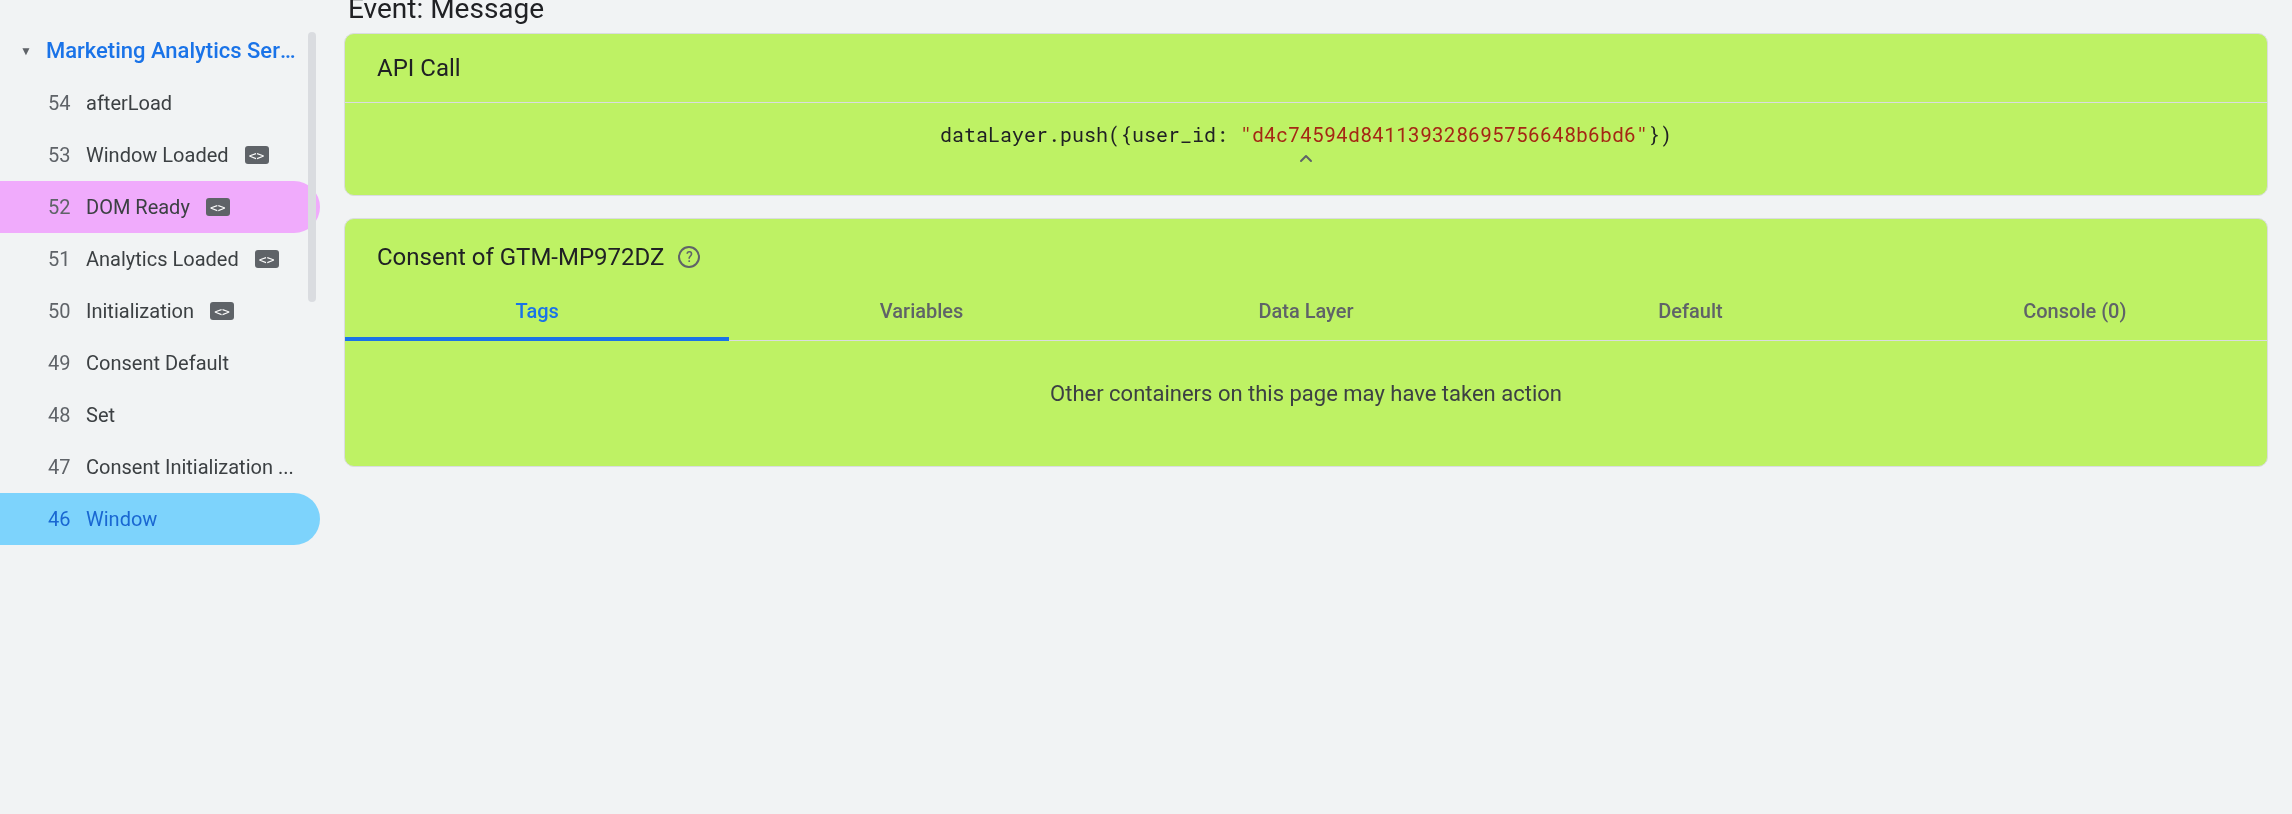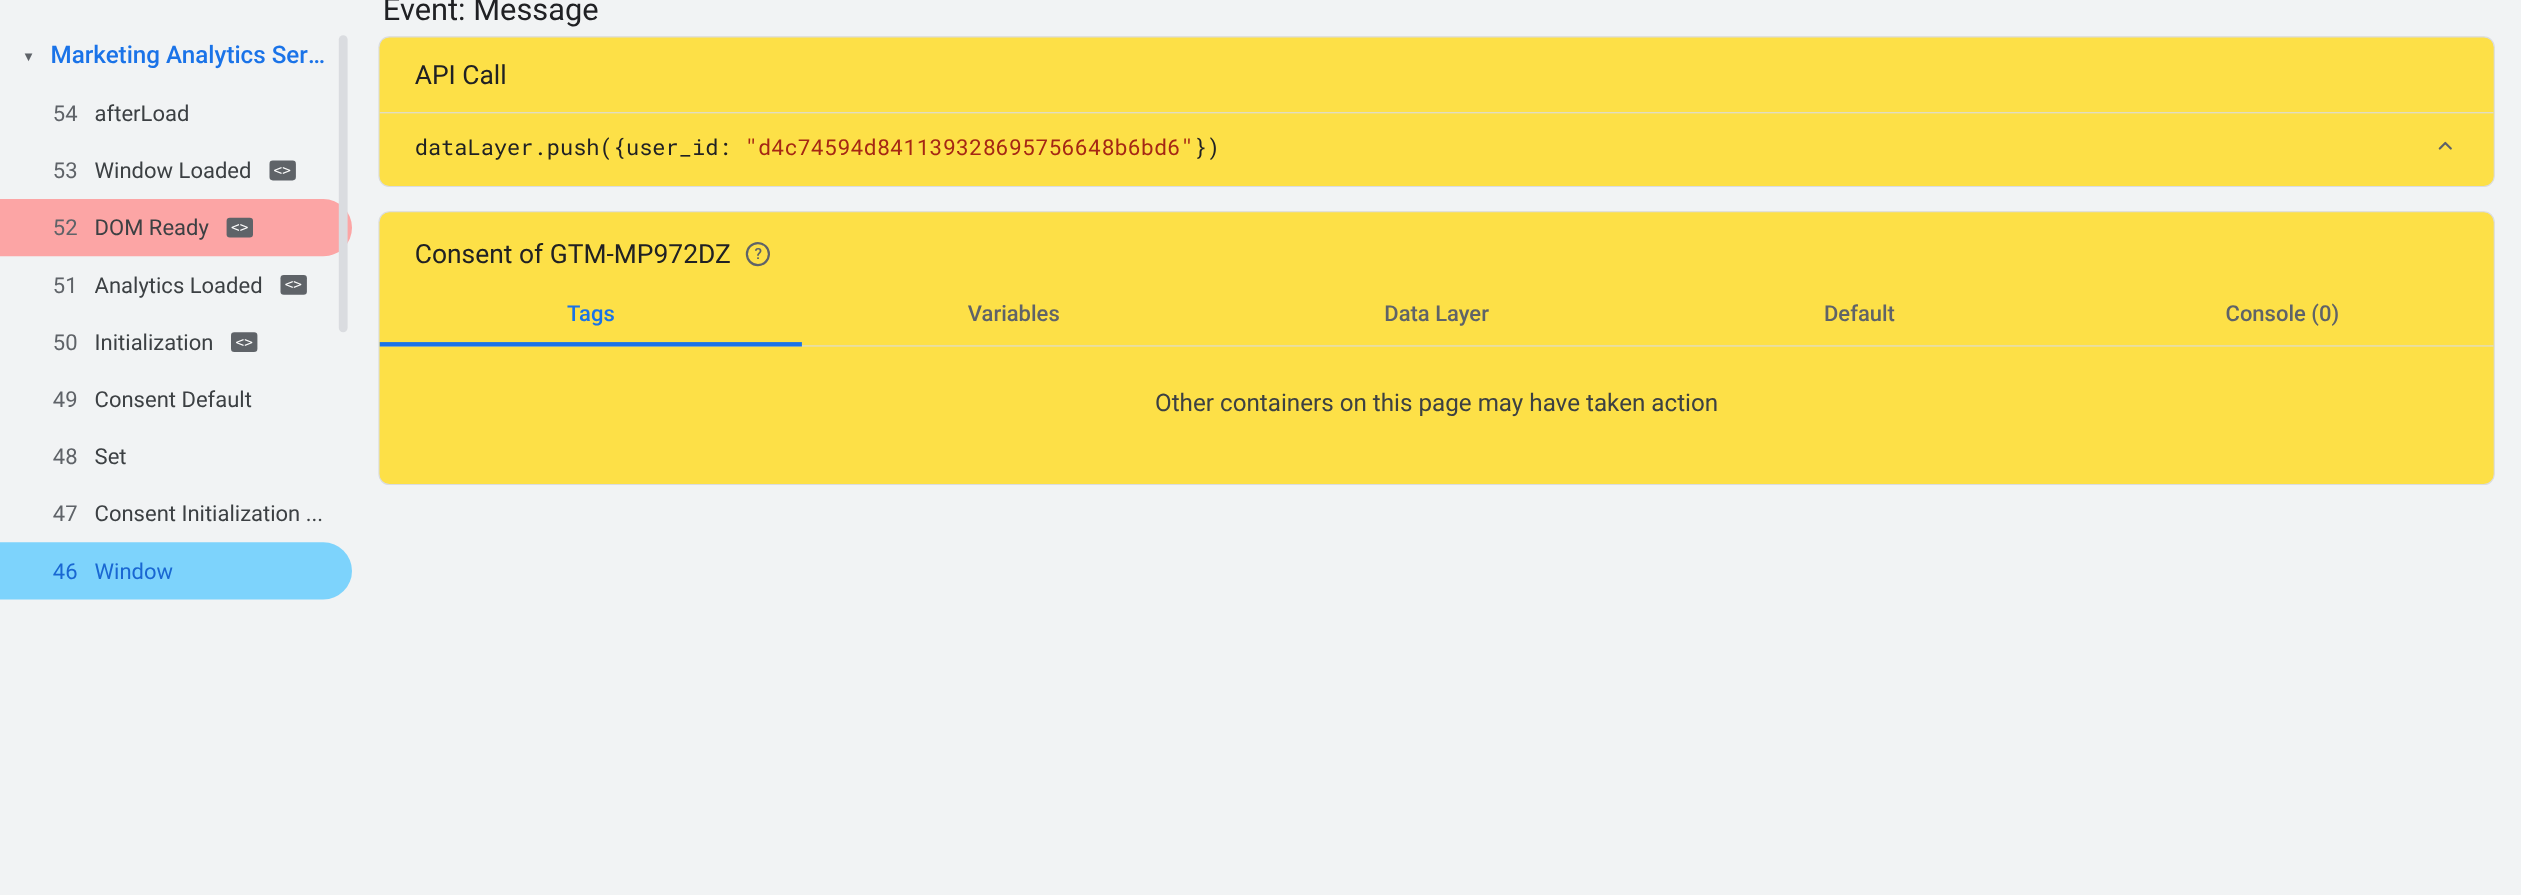--- a/index.html
+++ b/index.html
@@ -65,21 +65,21 @@
     .sidebar-item {
       display: flex;
       align-items: center;
       padding: 14px 12px 14px 48px;
       gap: 12px;
       border-radius: 0 28px 28px 0;
       cursor: pointer;
       font-size: 20px;
     }
     .sidebar-item.selected {
-      background: #fca5a5;
+      background: #f0abfc;
     }
     .sidebar-item.selected-message {
       background: #7dd3fc;
     }
     .sidebar-item.selected-message .sidebar-item-num,
     .sidebar-item.selected-message .sidebar-item-label {
       color: #1967d2;
     }
     .sidebar-item-num {
       color: #5f6368;
@@ -116,37 +116,38 @@
     .main-title {
       font-size: 28px;
       font-weight: 400;
       color: #202124;
       padding: 0 0 8px 4px;
       margin-top: -8px;
       white-space: nowrap;
       overflow: hidden;
     }
     .card {
-      background: #fde047;
+      background: #bef264;
       border: 1px solid #dadce0;
       border-radius: 10px;
       margin-bottom: 22px;
       overflow: hidden;
     }
     .card-header {
       padding: 20px 32px;
       font-size: 24px;
       color: #202124;
       border-bottom: 1px solid #dadce0;
     }
     .card-body {
       padding: 18px 32px;
       display: flex;
-      align-items: flex-start;
+      align-items: center;
       justify-content: space-between;
+      flex-direction: column;
     }
     .code-block {
       font-family: 'Roboto Mono', monospace;
       font-size: 20px;
       color: #202124;
       white-space: nowrap;
     }
     .code-string {
       color: #a52714;
     }

